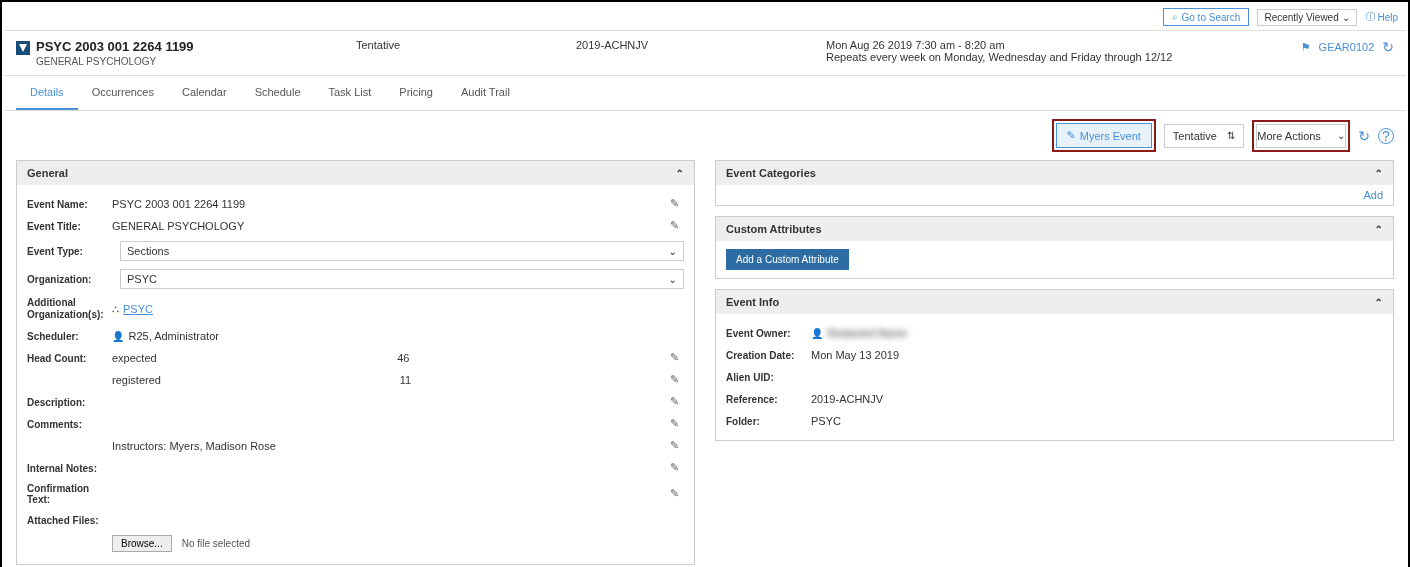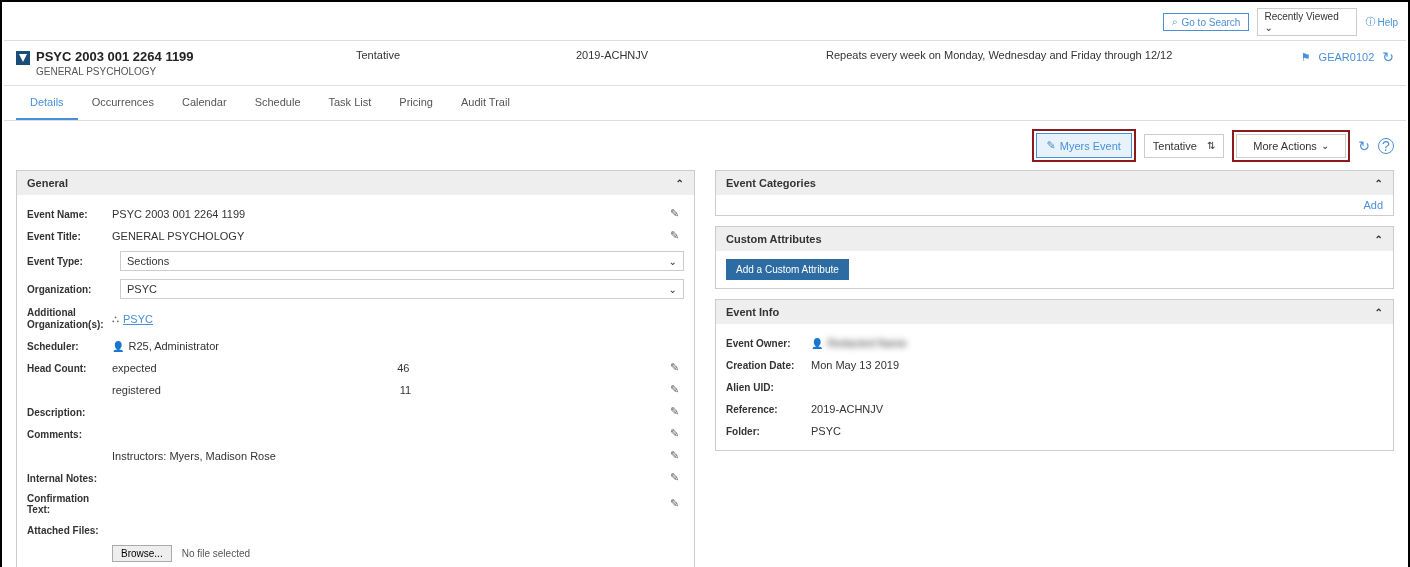--- a/index.html
+++ b/index.html
@@ -1,40 +1,40 @@
 <!DOCTYPE html>
 <html><head>
 <meta charset="utf-8">
 <style>
 * { box-sizing: border-box; margin: 0; padding: 0; }
 body { font-family: Arial, sans-serif; font-size: 11px; color: #333; background: #fff; width: 1410px; }
 .frame { border: 2px solid #000; padding: 2px; }
 .top-bar { display: flex; justify-content: flex-end; align-items: center; padding: 4px 8px; gap: 8px; border-bottom: 1px solid #ddd; }
 .go-search { border: 1px solid #4a90d9; color: #4a90d9; padding: 2px 8px; font-size: 10px; cursor: pointer; display: flex; align-items: center; gap: 4px; }
-.recently-viewed { border: 1px solid #ccc; padding: 2px 6px; font-size: 10px; width: 100px; display: flex; justify-content: space-between; align-items: flex-start; cursor: pointer; flex-direction: column; }
+.recently-viewed { border: 1px solid #ccc; padding: 2px 6px; font-size: 10px; width: 100px; display: flex; justify-content: space-between; align-items: flex-start; cursor: pointer; }
 .help-link { color: #4a90d9; font-size: 10px; display: flex; align-items: center; gap: 2px; cursor: pointer; }
 .header { display: flex; align-items: flex-start; padding: 8px 12px; border-bottom: 1px solid #ddd; }
 .header-icon { width: 14px; height: 14px; background: #1a4d7a; margin-right: 6px; margin-top: 2px; display: inline-flex; align-items: center; justify-content: center; }
 .header-icon svg { width: 10px; height: 10px; }
 .header-left { flex: 0 0 320px; }
 .header-title { font-weight: bold; font-size: 13px; color: #222; }
 .header-sub { font-size: 10px; color: #555; margin-top: 2px; }
 .header-status { flex: 0 0 220px; font-size: 11px; }
 .header-ref { flex: 0 0 250px; font-size: 11px; }
 .header-time { flex: 1; font-size: 11px; }
 .header-right { display: flex; align-items: center; gap: 8px; }
 .ref-link { color: #4a90d9; cursor: pointer; font-size: 11px; }
 .refresh-btn { color: #4a90d9; cursor: pointer; font-size: 14px; }
 .tabs { display: flex; border-bottom: 1px solid #ddd; padding: 0 12px; }
 .tab { padding: 10px 14px; font-size: 11px; color: #555; cursor: pointer; }
 .tab.active { color: #4a90d9; border-bottom: 2px solid #4a90d9; }
 .toolbar { display: flex; justify-content: flex-end; align-items: center; padding: 8px 12px; gap: 8px; }
 .edit-btn { border: 1px solid #4a90d9; background: #e8f2fb; color: #4a90d9; padding: 5px 10px; font-size: 11px; cursor: pointer; display: flex; align-items: center; gap: 4px; }
 .status-select { border: 1px solid #ccc; padding: 5px 8px; font-size: 11px; display: flex; align-items: center; gap: 10px; cursor: pointer; }
-.more-actions { border: 1px solid #ccc; padding: 5px 16px; font-size: 11px; display: flex; align-items: center; gap: 4px; cursor: pointer; }
+.more-actions { border: 1px solid #ccc; padding: 5px 0; font-size: 11px; display: flex; align-items: center; gap: 16px; cursor: pointer; }
 .highlight-box { border: 2px solid #8b1a1a; display: inline-flex; padding: 2px; }
 .help-icon { color: #4a90d9; cursor: pointer; font-size: 14px; border: 1px solid #4a90d9; border-radius: 50%; width: 16px; height: 16px; display: inline-flex; align-items: center; justify-content: center; }
 .content { display: flex; gap: 20px; padding: 0 12px 12px; align-items: flex-start; }
 .col { flex: 1; }
 .panel { border: 1px solid #ccc; margin-bottom: 10px; }
 .panel-head { background: #eee; padding: 6px 10px; font-weight: bold; font-size: 11px; display: flex; justify-content: space-between; align-items: center; cursor: pointer; text-align: center; }
 .panel-body { padding: 8px 10px; background: #fff; }
 .field-row { display: flex; align-items: center; padding: 4px 0; min-height: 22px; }
 .field-label { flex: 0 0 85px; font-weight: bold; font-size: 10px; }
 .field-value { flex: 1; font-size: 11px; display: flex; align-items: center; gap: 4px; }
@@ -75,20 +75,21 @@
           <path d="M1 1 L9 1 L5 9 Z" fill="#fff"></path>
         </svg>
     </div>
     <div class="header-left">
       <div class="header-title">PSYC 2003 001 2264 1199</div>
       <div class="header-sub">GENERAL PSYCHOLOGY</div>
     </div>
     <div class="header-status">Tentative</div>
     <div class="header-ref">2019-ACHNJV</div>
     <div class="header-time">
+      <div>Mon Aug 26 2019 7:30 am - 8:20 am</div>
       <div>Repeats every week on Monday, Wednesday and Friday through 12/12</div>
     </div>
     <div class="header-right">
       <span style="color:#4a90d9;">⚑</span>
       <span class="ref-link">GEAR0102</span>
       <span class="refresh-btn">↻</span>
     </div>
   </div>
 
   <div class="tabs">

